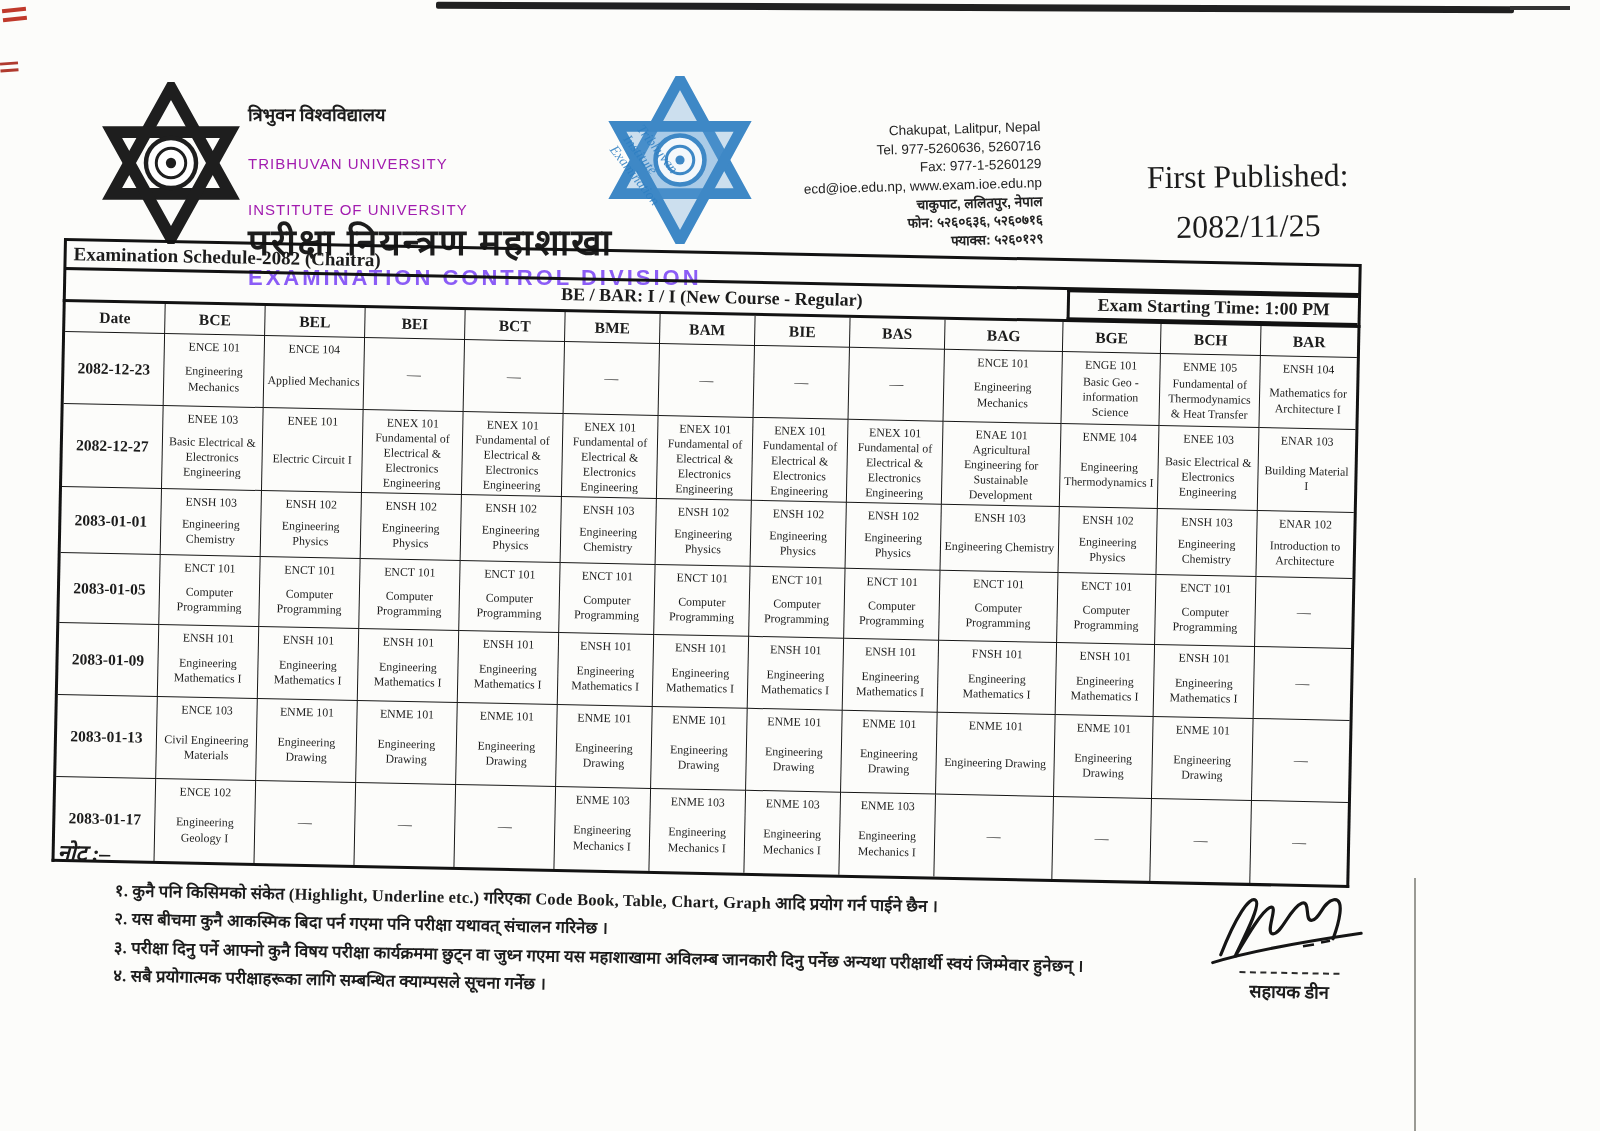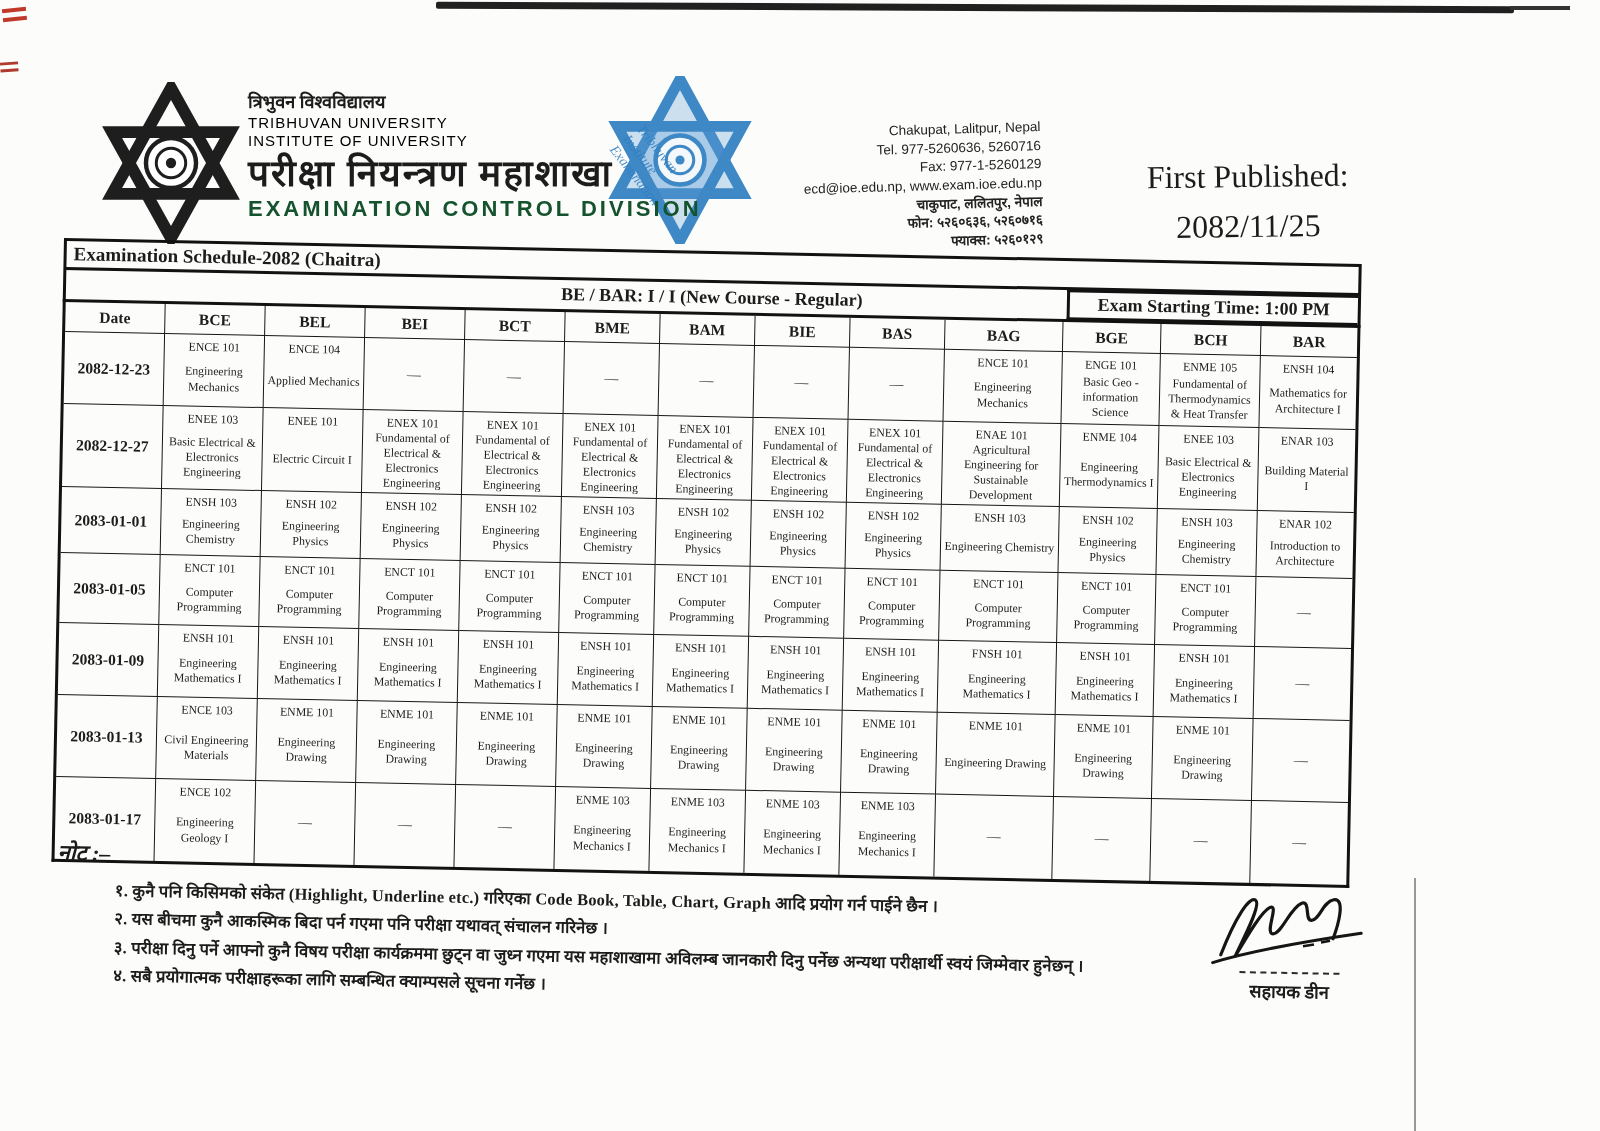--- a/index.html
+++ b/index.html
@@ -12,25 +12,25 @@
   .scan-edge-top{position:absolute;left:436px;top:4px;width:1078px;height:7px;background:#202020;transform:rotate(.25deg);border-radius:2px;}
   .scan-edge-top2{position:absolute;left:1510px;top:6px;width:60px;height:4px;background:#333;}
   .red-mark-a{position:absolute;left:2px;top:8px;width:24px;height:4px;background:#c0392b;box-shadow:0 9px 0 #c0392b;transform:rotate(-6deg);}
   .red-mark-b{position:absolute;left:0;top:62px;width:18px;height:3px;background:#b03a2e;box-shadow:0 7px 0 #b03a2e;transform:rotate(-4deg);}
   .page-edge-right{position:absolute;left:1414px;top:878px;width:2px;height:253px;background:#9a9a94;}
 
   
   .logo-left{position:absolute;left:96px;top:82px;width:150px;height:162px;}
   .stamp{position:absolute;left:596px;top:76px;width:168px;height:168px;opacity:.92;}
   .stamp-words{position:absolute;left:612px;top:140px;transform:rotate(52deg);color:#2e7fc2;font-style:italic;font-size:14px;line-height:1.2;opacity:.85;font-family:"Liberation Serif",serif;}
-  .head-text{position:absolute;left:248px;top:92px;line-height:1.22;}
+  .head-text{position:absolute;left:248px;top:105px;line-height:1.22;}
   .np-small{font-size:18px;font-weight:700;}
-  .en-small{font-size:15px;letter-spacing:1px;color:#000000;font-family:"Liberation Sans",sans-serif;}
+  .en-small{font-size:15px;letter-spacing:1px;color:#a21caf;font-family:"Liberation Sans",sans-serif;margin-top:28px;}
   .division-np{font-size:37px;font-weight:700;letter-spacing:2px;}
-  .division-en{font-size:22px;font-weight:700;letter-spacing:3px;color:#14532d;font-family:"Liberation Sans",sans-serif;}
+  .division-en{font-size:22px;font-weight:700;letter-spacing:3px;color:#8b5cf6;font-family:"Liberation Sans",sans-serif;}
   .contact{position:absolute;left:756px;top:122px;width:286px;text-align:right;
     font-size:13.5px;line-height:1.38;color:#222;font-family:"Liberation Sans",sans-serif;
     transform:rotate(-1.6deg);}
   .contact .np{font-weight:700;}
   .first-pub{position:absolute;left:1108px;top:152px;width:280px;text-align:center;
     font-size:32px;line-height:1.55;transform:rotate(-.7deg);}
 
   
   .schedule{position:absolute;left:64px;top:238px;width:1298px;transform:rotate(1.15deg);transform-origin:top left;}
   .t-title{border:3px solid #121212;height:26px;display:flex;align-items:center;padding-left:7px;

